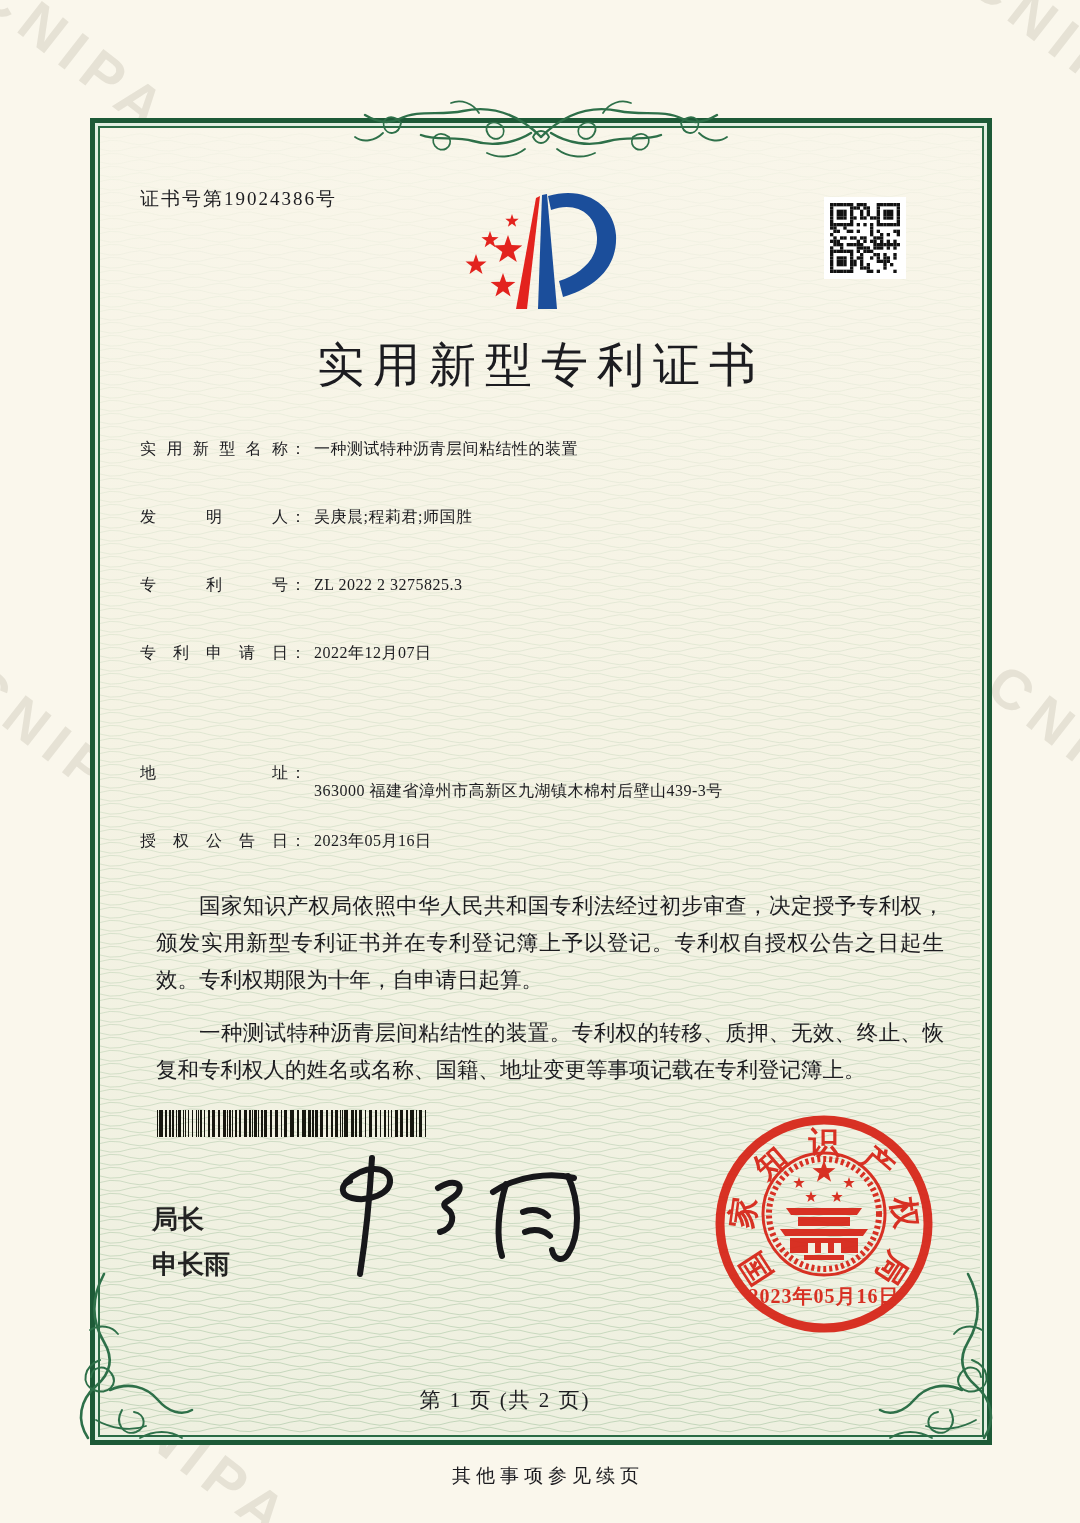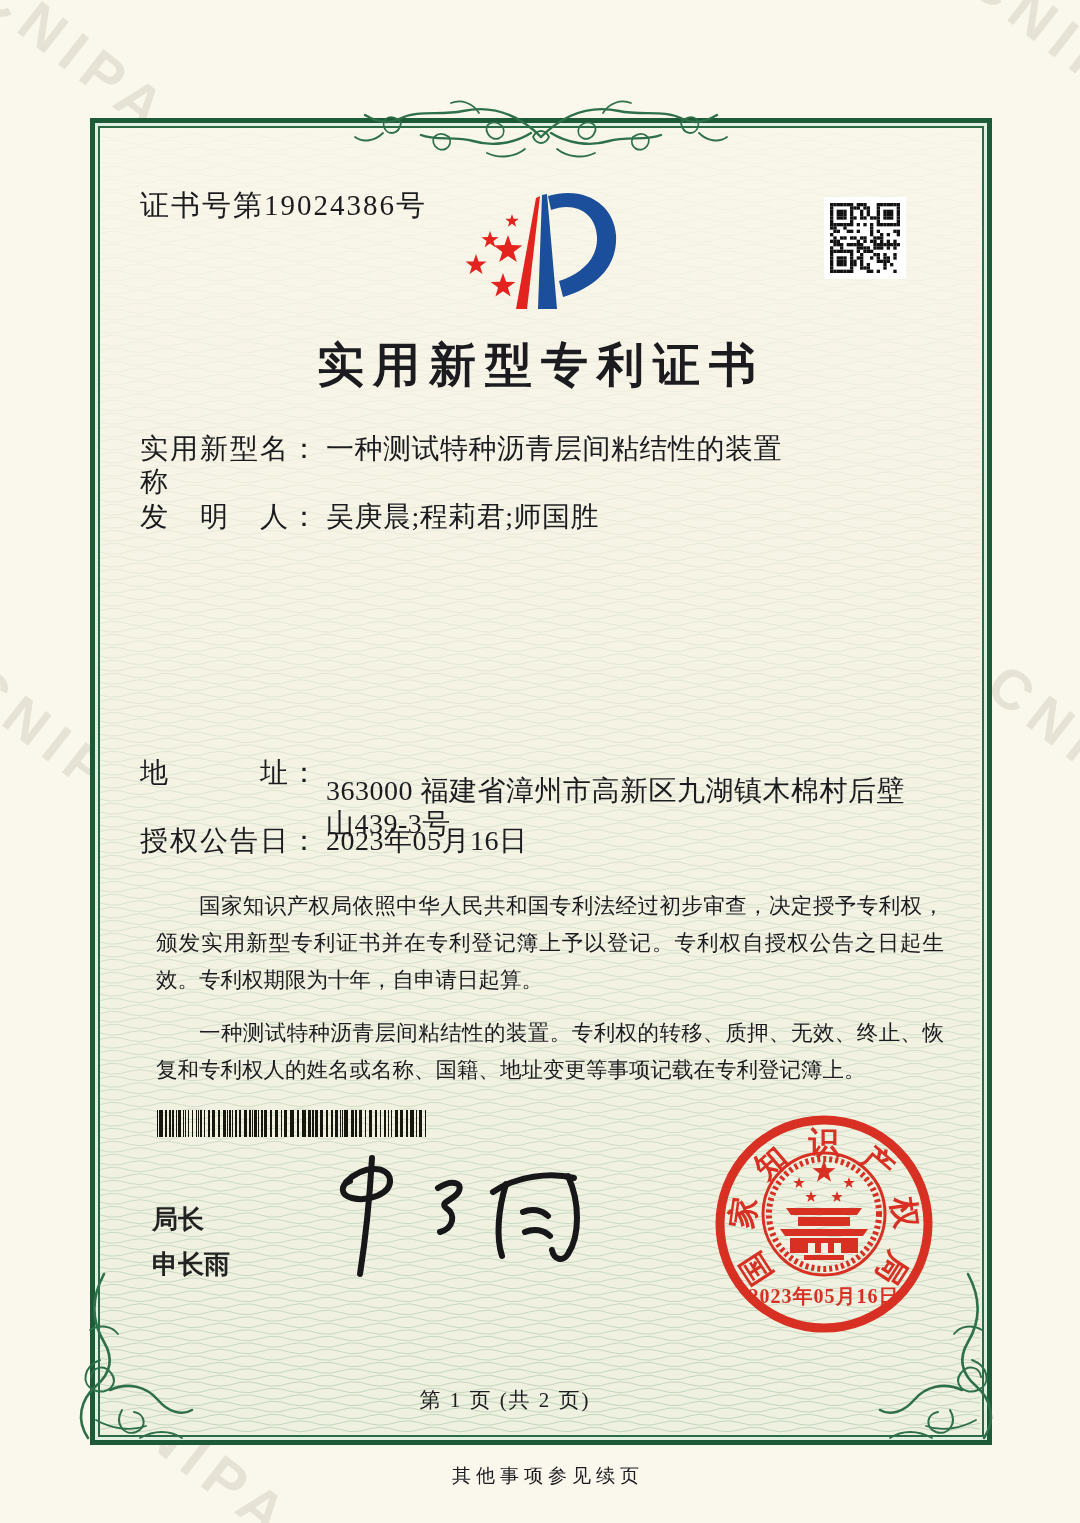--- a/index.html
+++ b/index.html
@@ -37,29 +37,29 @@
     box-sizing:border-box;border:5px solid var(--frame-green);
     box-shadow:inset 0 0 0 3px #e2f0e2, inset 0 0 0 5px #2a6b45;
     background:linear-gradient(180deg,#f9f6ea 0%,#f5f3e4 45%,#eef0e0 100%);
   }
   .waves{position:absolute;left:5px;top:5px;pointer-events:none;}
   .ornament{position:absolute;pointer-events:none;}
   .orn-top{left:351px;top:93px;}
   .orn-bl{left:70px;top:1270px;}
   .orn-br{left:878px;top:1270px;transform:scaleX(-1);}
   
-  .cert-number{position:absolute;left:140px;top:186px;font-size:29px;letter-spacing:2px;}
+  .cert-number{position:absolute;left:140px;top:186px;font-size:19px;letter-spacing:2px;}
   .logo{position:absolute;left:455px;top:183px;}
   .qr{position:absolute;left:824px;top:197px;}
   .title{
     position:absolute;left:90px;top:334px;width:902px;text-align:center;
-    font-size:47px;font-weight:700;letter-spacing:9px;
+    font-size:47px;font-weight:400;letter-spacing:9px;
   }
   
-  .row{position:absolute;left:140px;font-size:28px;line-height:33px;}
+  .row{position:absolute;left:140px;font-size:16px;line-height:33px;}
   .flabel{display:inline-block;width:148px;text-align:justify;text-align-last:justify;vertical-align:top;}
   .fcolon{display:inline-block;margin:0 8px 0 2px;vertical-align:top;}
   .fvalue{display:inline-block;letter-spacing:.5px;vertical-align:top;}
   .fvalue.wrap{width:584px;margin-top:18px;}
   .row.right{left:545px;}
   
   .paras{position:absolute;left:140px;top:872px;width:820px;font-size:21.5px;line-height:37px;text-align:justify;}
   .para{text-indent:2em;margin:16px;}
   
   .barcode{position:absolute;left:155px;top:1110px;}
@@ -580,20 +580,26 @@
     </svg>
 
   <div class="title">实用新型专利证书</div>
 
   <div class="row" style="top:432px">
     <span class="flabel">实用新型名称</span><span class="fcolon">：</span><span class="fvalue">一种测试特种沥青层间粘结性的装置</span>
   </div>
   <div class="row" style="top:500px">
     <span class="flabel">发明人</span><span class="fcolon">：</span><span class="fvalue">吴庚晨;程莉君;师国胜</span>
   </div>
+  <div class="row" style="top:568px">
+    <span class="flabel">专利号</span><span class="fcolon">：</span><span class="fvalue">ZL 2022 2 3275825.3</span>
+  </div>
+  <div class="row" style="top:636px">
+    <span class="flabel">专利申请日</span><span class="fcolon">：</span><span class="fvalue">2022年12月07日</span>
+  </div>
   <div class="row" style="top:756px">
     <span class="flabel">地址</span><span class="fcolon">：</span><span class="fvalue wrap">363000 福建省漳州市高新区九湖镇木棉村后壁山439-3号</span>
   </div>
   <div class="row" style="top:824px">
     <span class="flabel">授权公告日</span><span class="fcolon">：</span><span class="fvalue">2023年05月16日</span>
   </div>
 
   <div class="paras">
     <p class="para">国家知识产权局依照中华人民共和国专利法经过初步审查，决定授予专利权，颁发实用新型专利证书并在专利登记簿上予以登记。专利权自授权公告之日起生效。专利权期限为十年，自申请日起算。</p>
     <p class="para">一种测试特种沥青层间粘结性的装置。专利权的转移、质押、无效、终止、恢复和专利权人的姓名或名称、国籍、地址变更等事项记载在专利登记簿上。</p>

